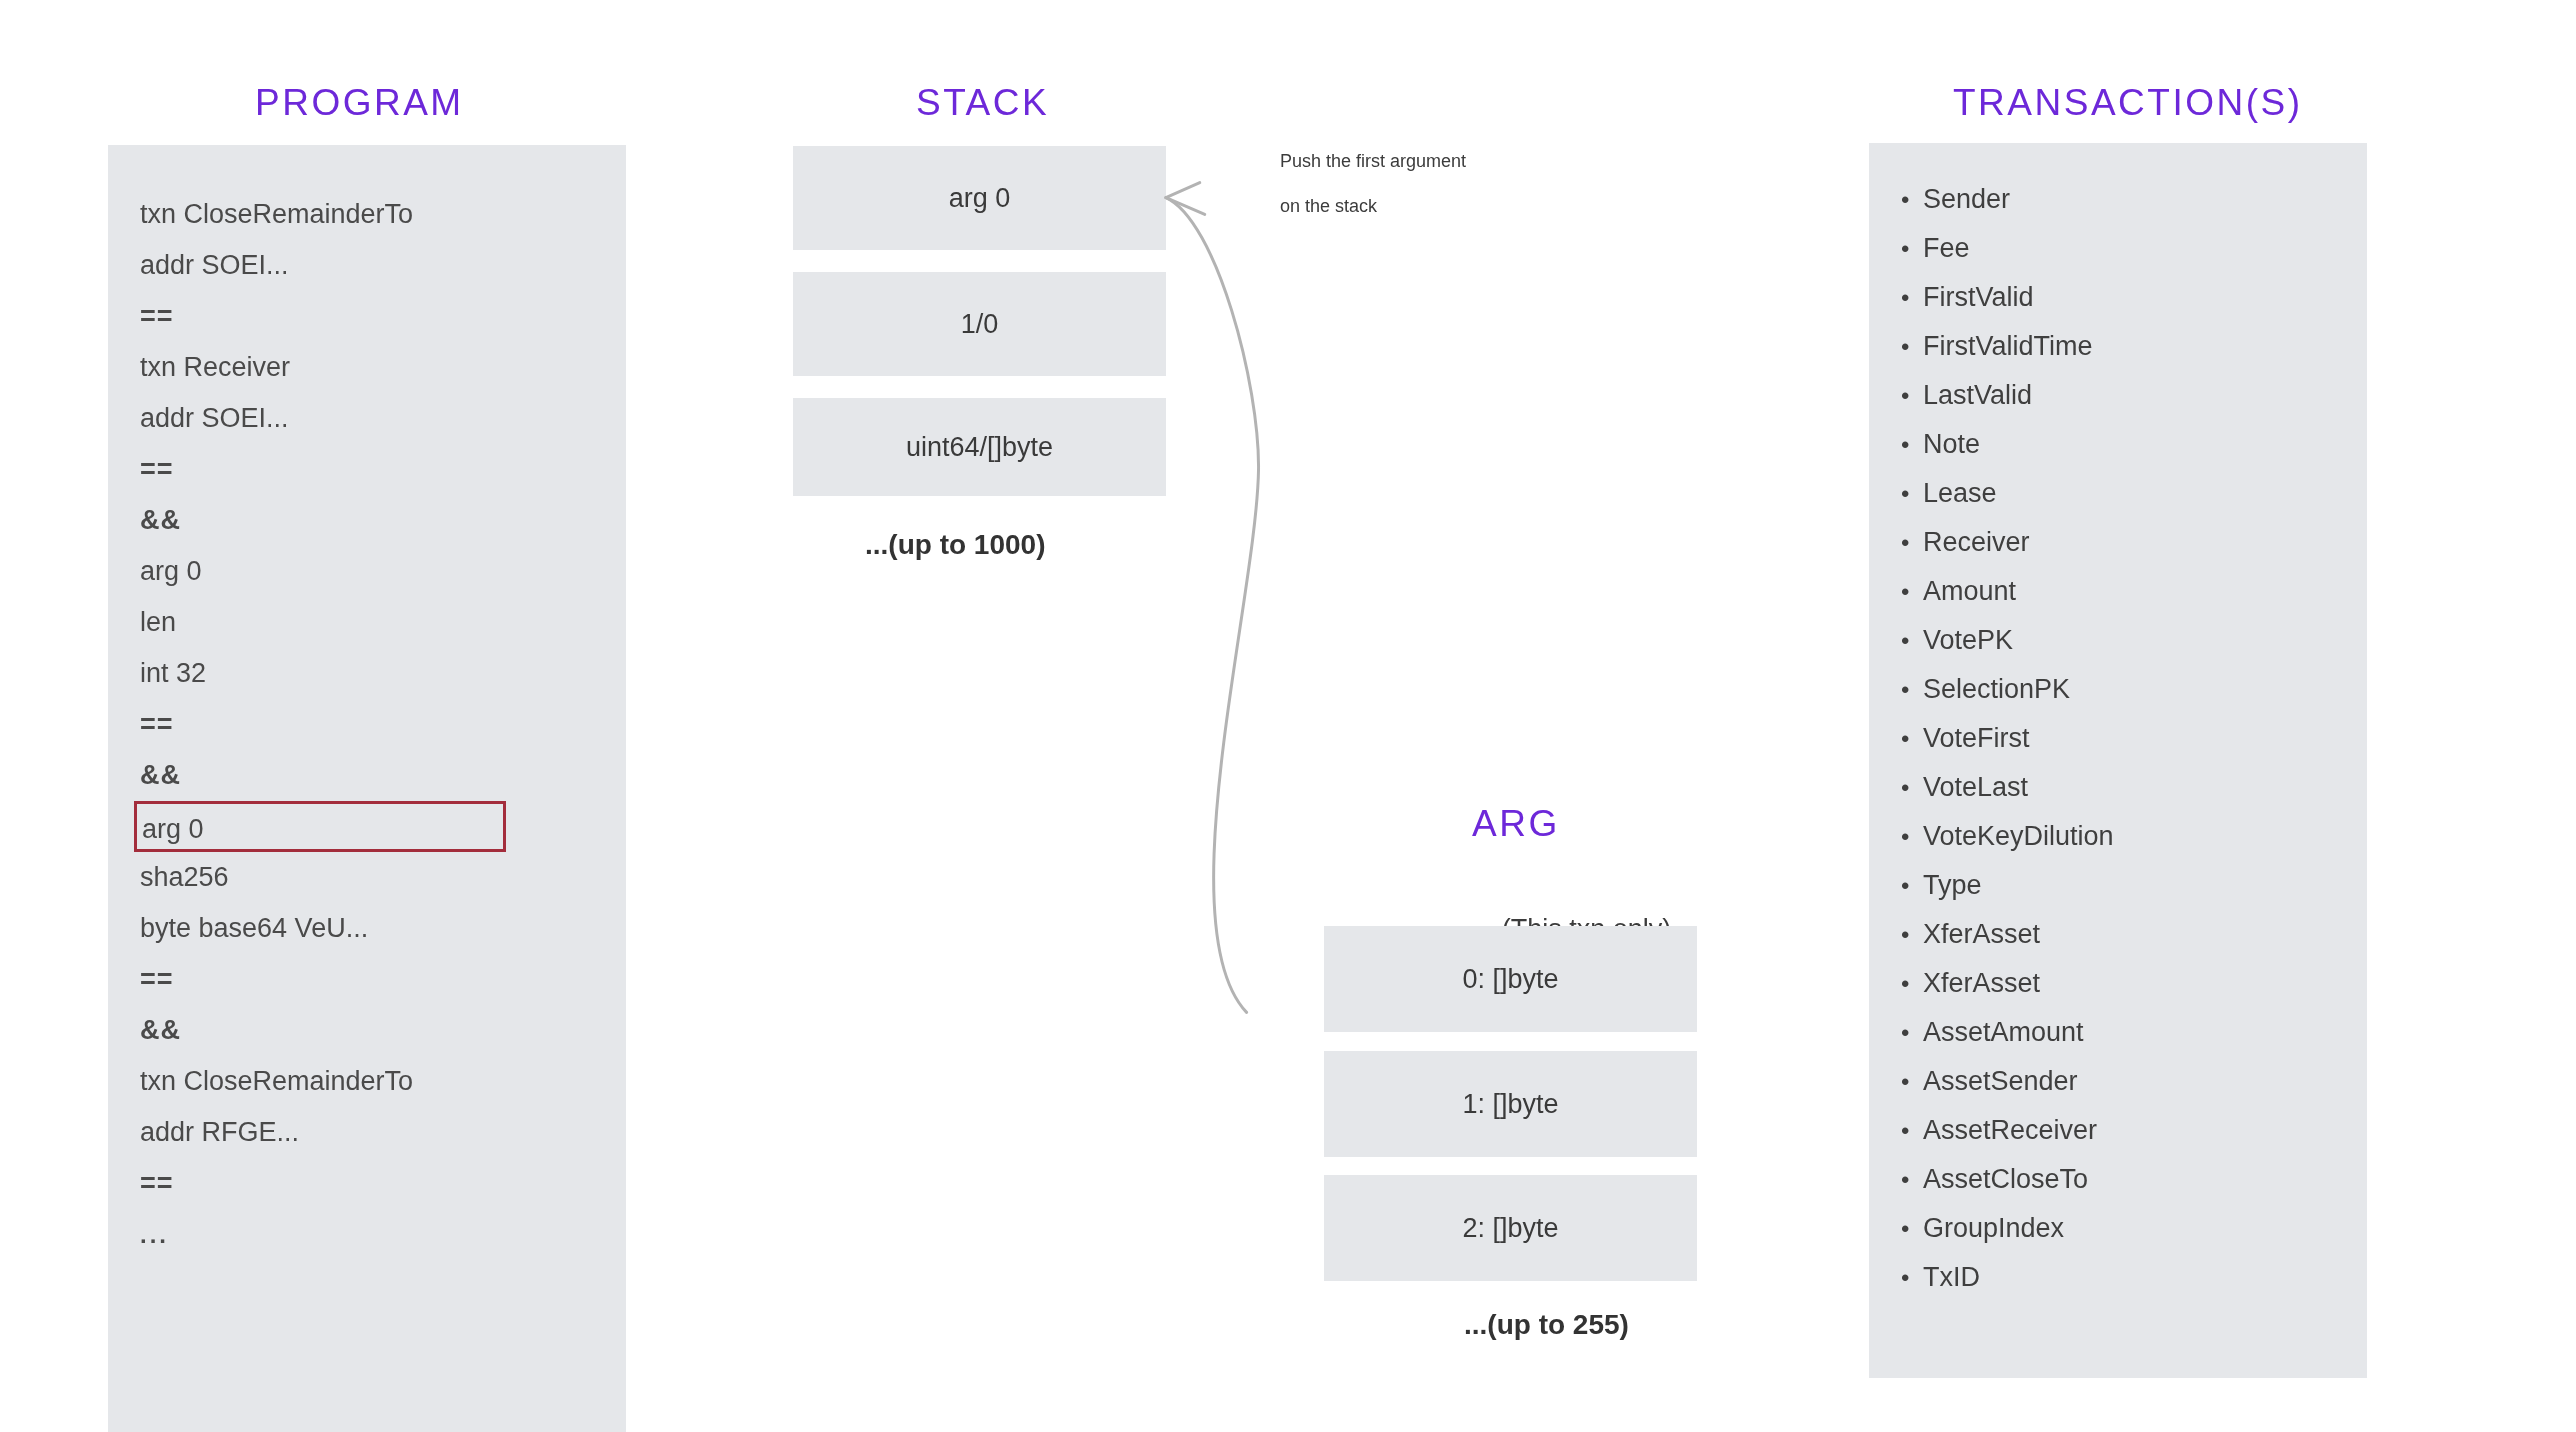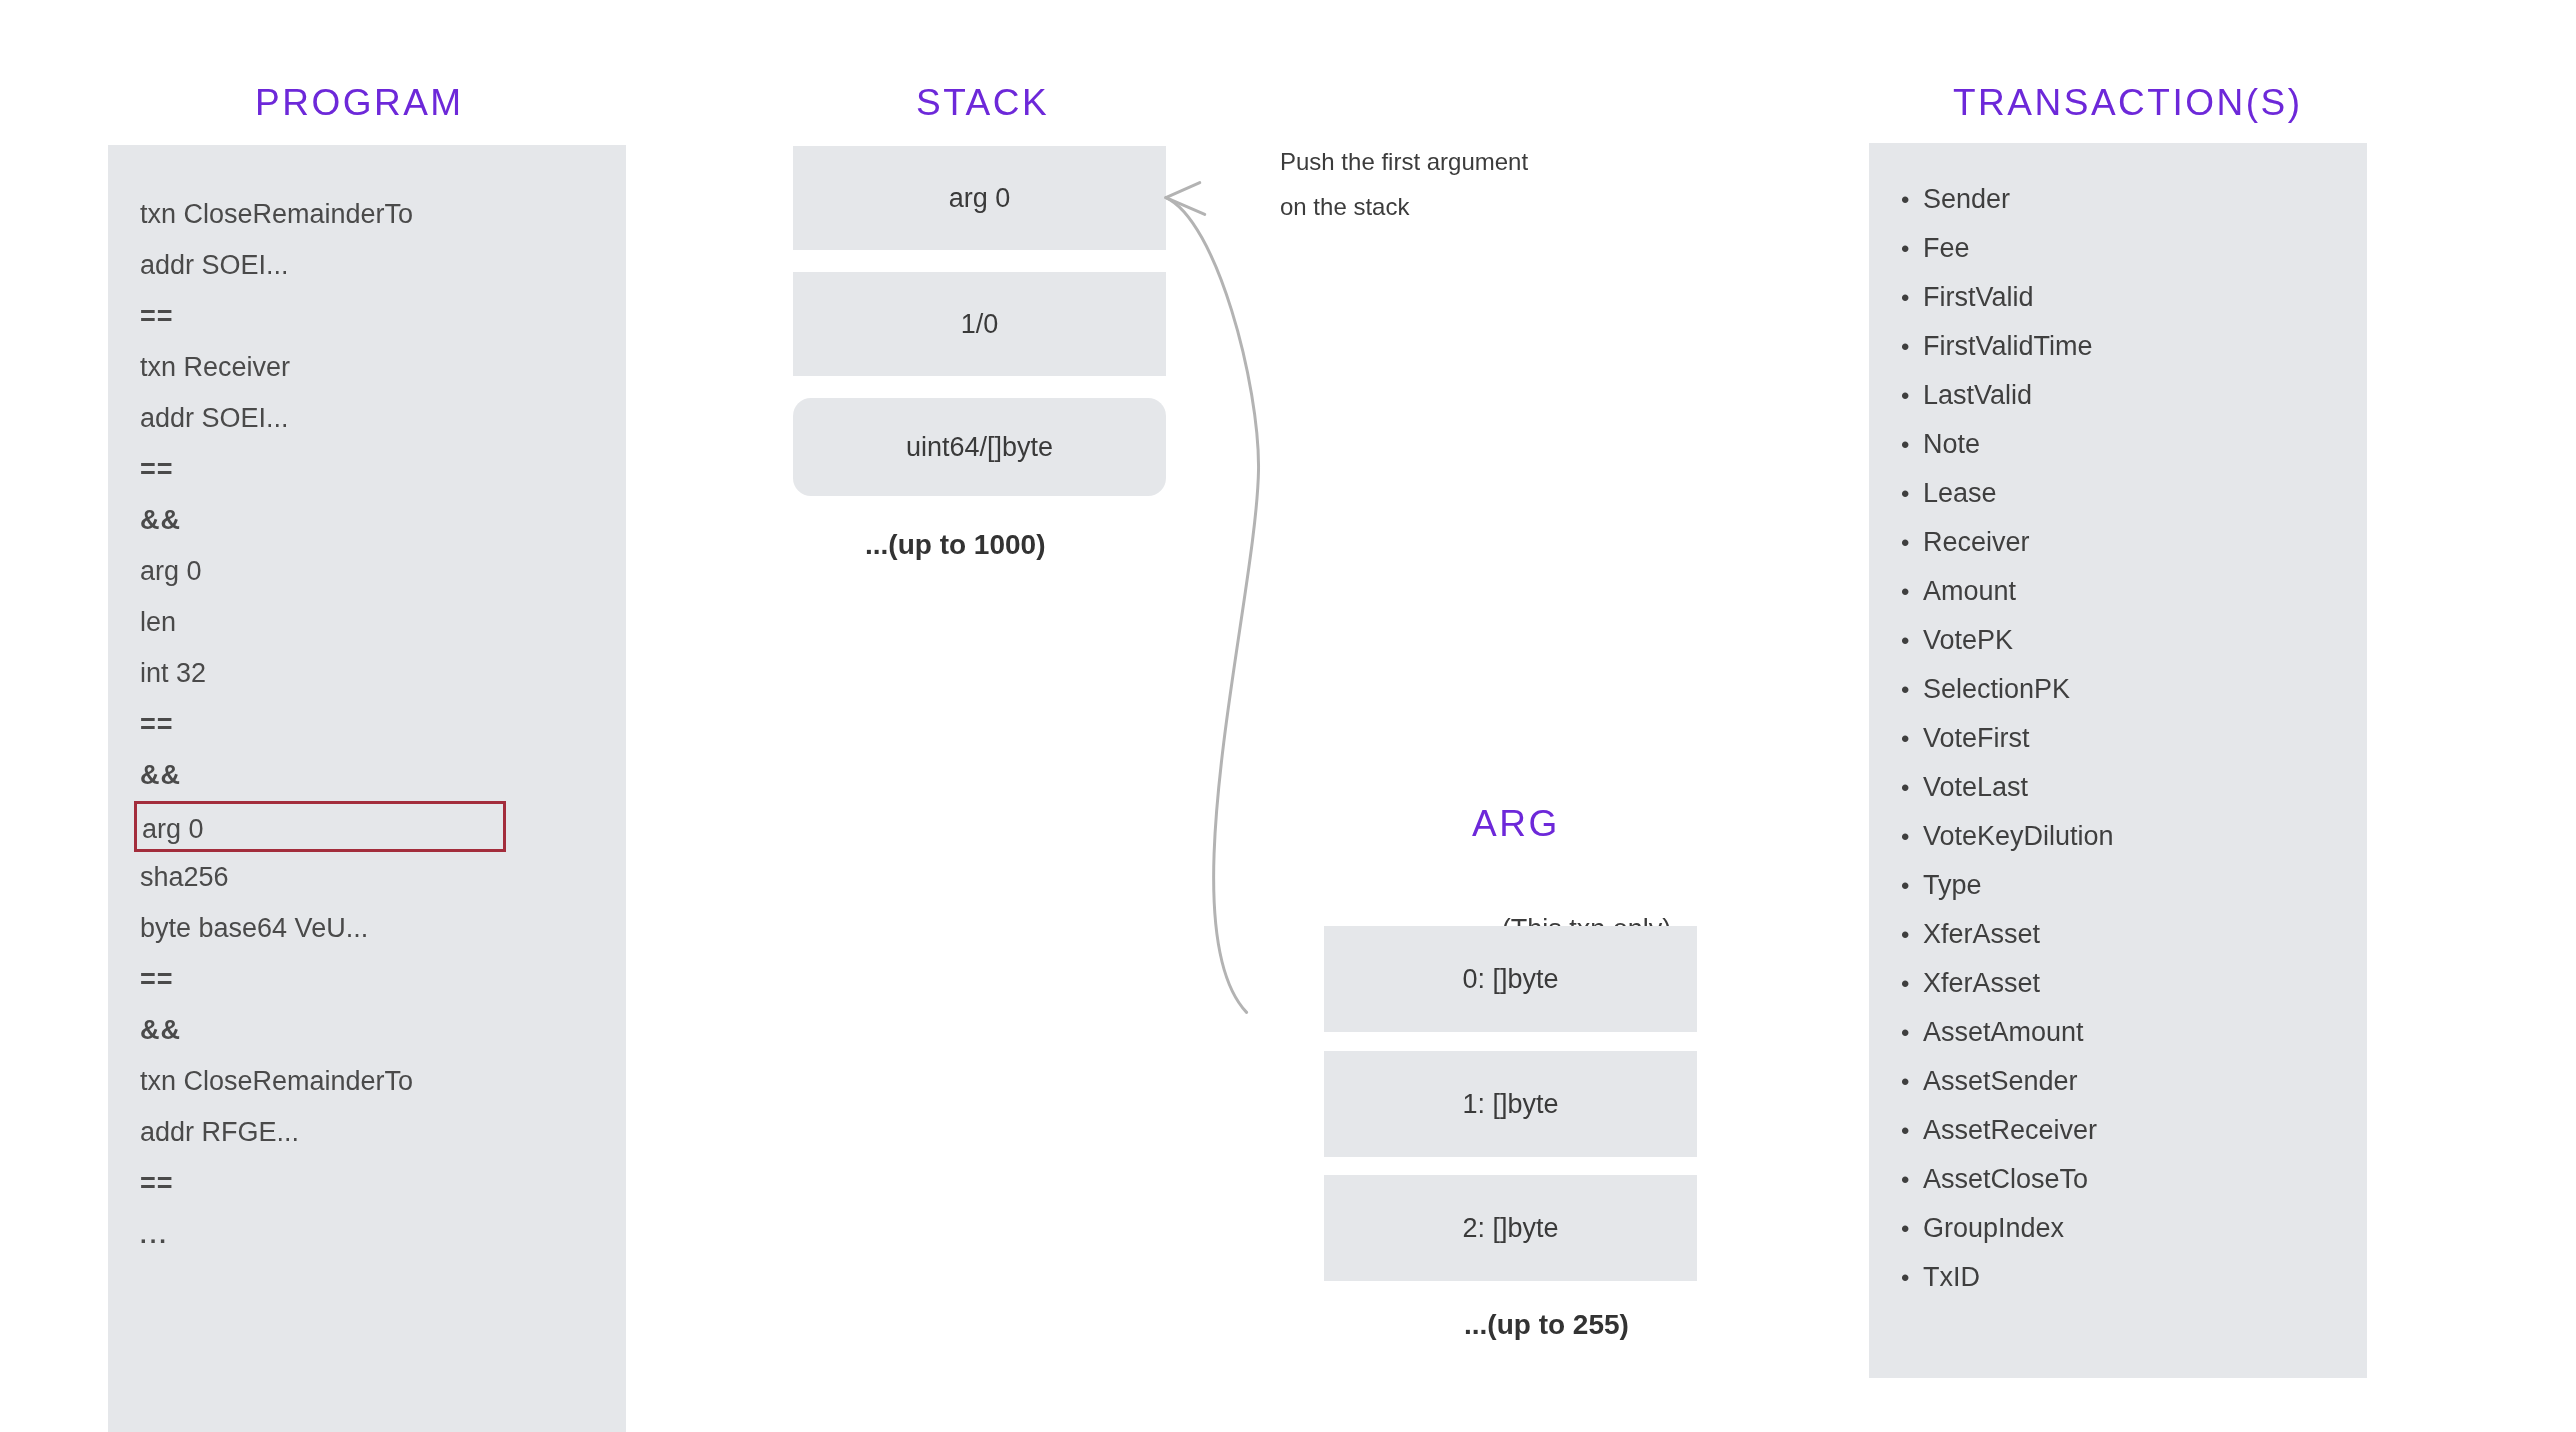--- a/index.html
+++ b/index.html
@@ -83,39 +83,39 @@
     position: absolute;
     background: #e5e7ea;
     display: flex;
     align-items: center;
     justify-content: center;
     font-size: 27px;
     color: #3a3a3a;
   }
   #stack-box-0 { left: 793px; top: 146px; width: 373px; height: 104px; }
   #stack-box-1 { left: 793px; top: 272px; width: 373px; height: 104px; }
-  #stack-box-2 { left: 793px; top: 398px; width: 373px; height: 98px; border-radius: 18px; }
+  #stack-box-2 { left: 793px; top: 398px; width: 373px; height: 98px; }
 
   .more-label {
     position: absolute;
     font-size: 28px;
     font-weight: 700;
     color: #333333;
     letter-spacing: 0px;
     white-space: nowrap;
   }
   #stack-more { left: 865px; top: 529px; }
 
   
   .annotation {
     position: absolute;
     left: 1280px;
     top: 139px;
     width: 419px;
-    font-size: 24px;
+    font-size: 18px;
     line-height: 45px;
     color: #3c3c3c;
   }
 
   
   #push-arrow {
     position: absolute;
     left: 1137px;
     top: 170px;
     width: 259px;

